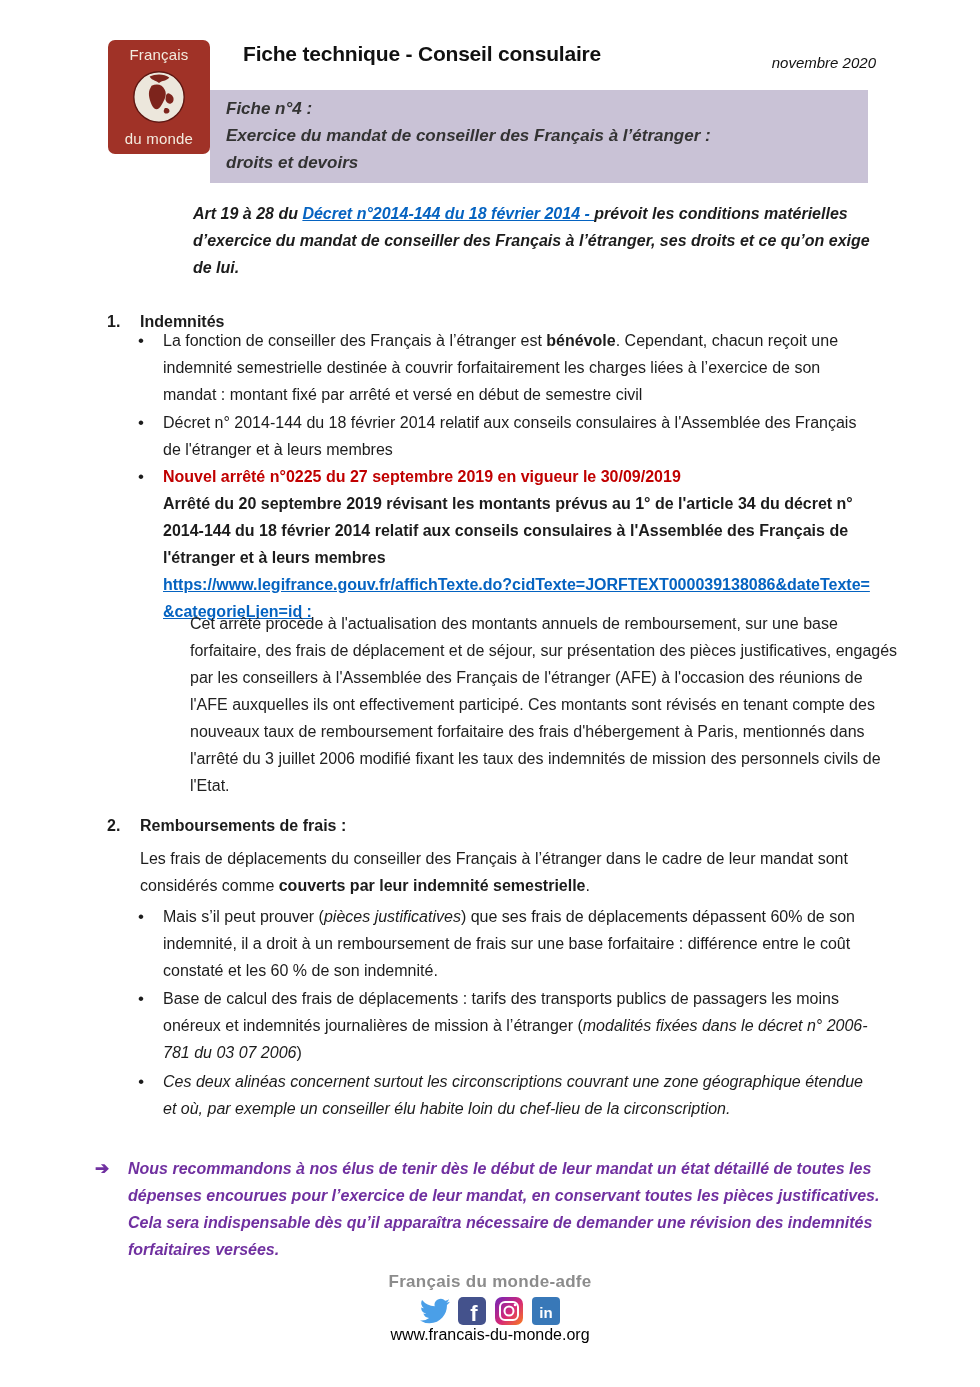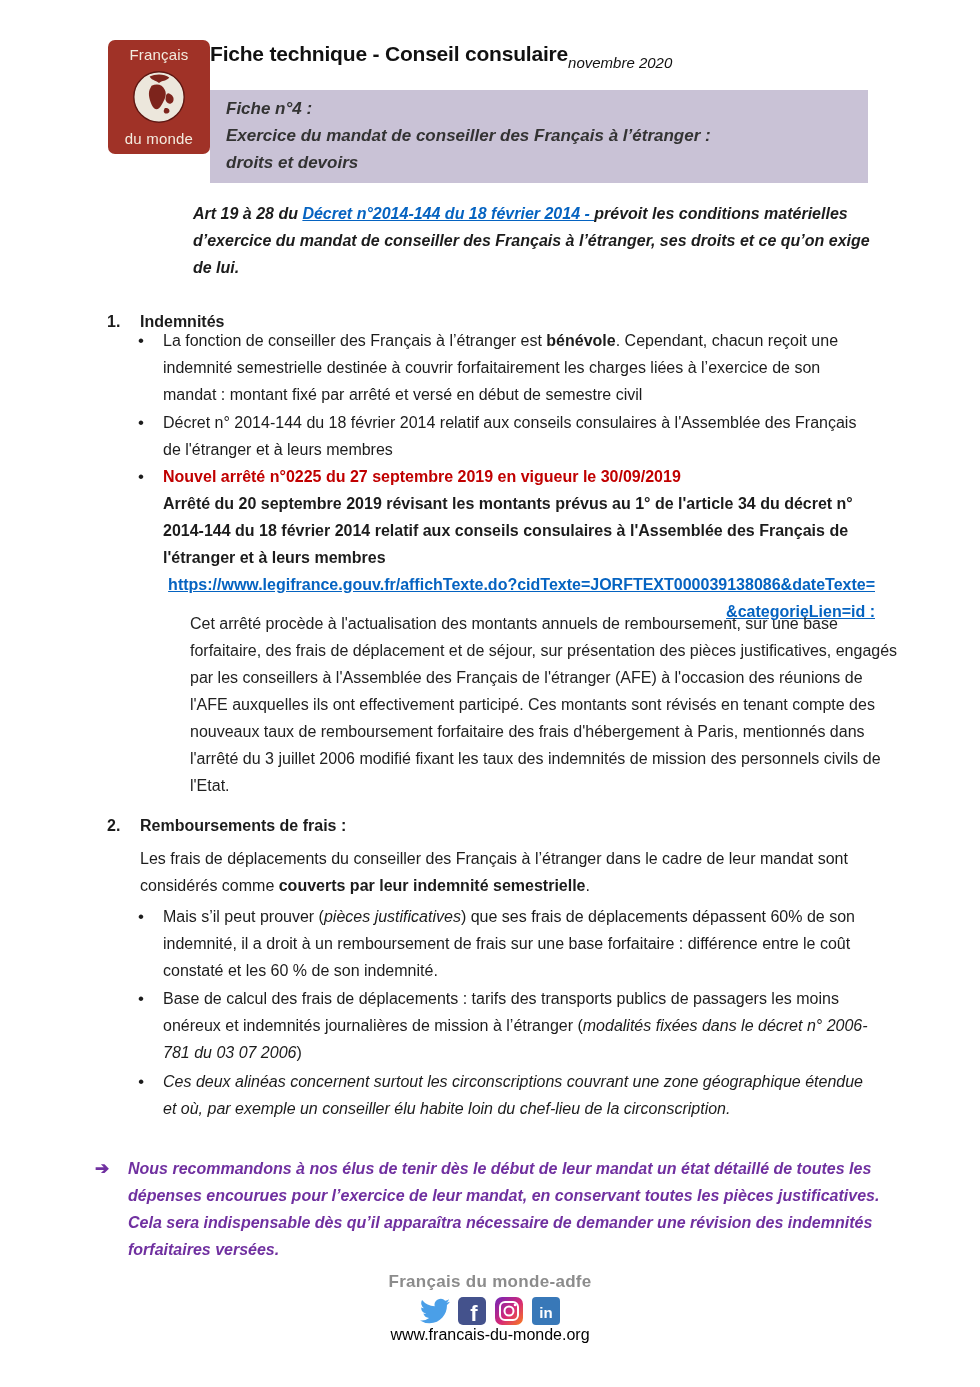--- a/index.html
+++ b/index.html
@@ -15,21 +15,21 @@
     position:absolute; left:108px; top:40px; width:102px; height:114px;
     background:#a03227; border-radius:7px;
     display:flex; flex-direction:column; align-items:center; justify-content:space-between;
     padding:7px 4px; 
   }
   .logo-text { color:#f3ecdf; font-size:15px; line-height:16px; letter-spacing:0.2px; }
   .logo-globe { width:56px; height:56px; display:block; }
 
   .header-row {
     position:absolute; left:210px; top:42px; width:666px;
-    display:flex; align-items:flex-start;
+    display:flex; justify-content:space-between; align-items:flex-start;padding-left:33px;
   }
   .doc-title { font-size:21px; font-weight:bold; letter-spacing:-0.2px; color:#111; }
   .doc-date  { font-style:italic; font-size:15px; margin-top:12px; color:#111; }
 
   .fiche-box {
     position:absolute; left:210px; top:90px; width:658px;
     background:#c9c2d6; padding:5px 16px 7px;
     font-weight:bold; font-style:italic; font-size:17px; line-height:27px; color:#333333;
   }
 
@@ -43,21 +43,21 @@
 
   .sec-head { left:107px; width:780px; font-weight:bold; }
   .sec-num { display:inline-block; width:33px; }
 
   .bullet { left:163px; width:712px; }
   .bullet-dot { position:absolute; left:-25px; top:0; }
   .bullet-dot::before { content:"\2022"; font-size:17px; }
 
   .red-line { color:#c00000; font-weight:bold; }
   .bold-body { font-weight:bold; }
-  .url-link { color:#0563c1; font-weight:bold; text-decoration:underline; word-break:break-all; cursor:pointer; display:block;text-align:right; }
+  .url-link { color:#0563c1; font-weight:bold; text-decoration:underline; word-break:break-all; cursor:pointer; display:block; }
 
   .plain-para { left:163px; width:712px; color:#222;margin-left:27px; }
   .s2-para { left:140px; width:735px; }
 
   .note { left:128px; top:1155px; width:757px; color:#7030a0; font-weight:bold; font-style:italic; }
   .note-arrow { position:absolute; left:-33px; top:0; font-style:normal; }
   .note-arrow::before { content:"\2794"; font-size:17px; }
 
   
   .footer { position:absolute; left:0; top:1272px; width:980px; text-align:center; }

